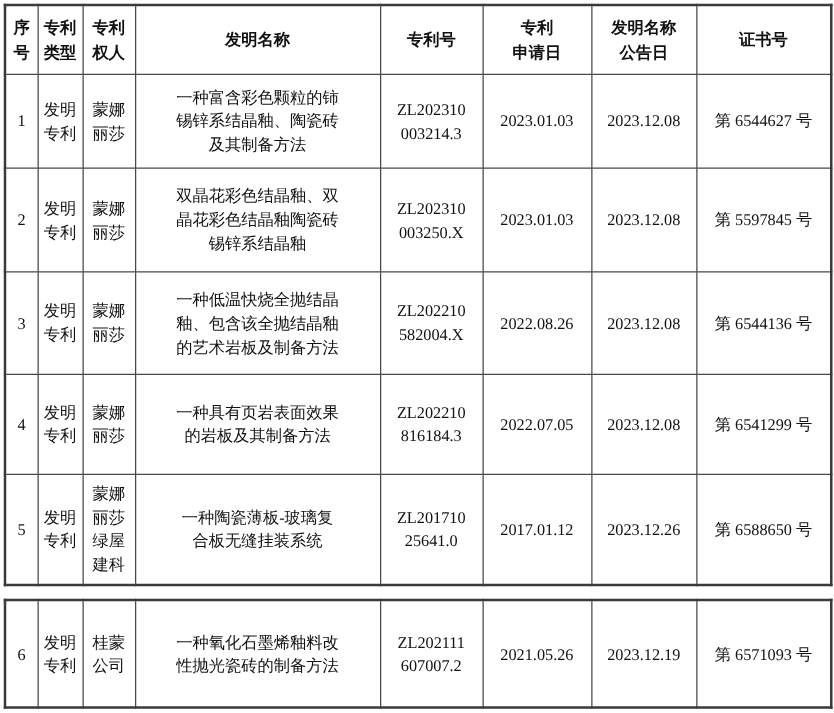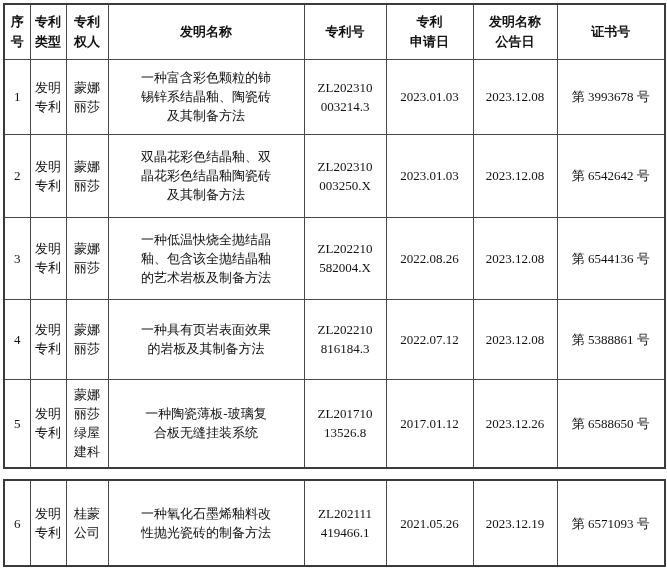--- a/index.html
+++ b/index.html
@@ -95,36 +95,36 @@
 专利</td>
       <td>蒙娜
 丽莎</td>
       <td class="cell-name">一种富含彩色颗粒的铈
 锡锌系结晶釉、陶瓷砖
 及其制备方法</td>
       <td class="cell-num">ZL202310
 003214.3</td>
       <td class="cell-num">2023.01.03</td>
       <td class="cell-num">2023.12.08</td>
-      <td class="cell-num">第 3993678 号</td>
+      <td class="cell-num">第 6544627 号</td>
     </tr>
     <tr class="h-r2">
       <td>2</td>
       <td>发明
 专利</td>
       <td>蒙娜
 丽莎</td>
       <td class="cell-name">双晶花彩色结晶釉、双
 晶花彩色结晶釉陶瓷砖
-及其制备方法</td>
+锡锌系结晶釉</td>
       <td class="cell-num">ZL202310
 003250.X</td>
       <td class="cell-num">2023.01.03</td>
       <td class="cell-num">2023.12.08</td>
-      <td class="cell-num">第 6542642 号</td>
+      <td class="cell-num">第 5597845 号</td>
     </tr>
     <tr class="h-r3">
       <td>3</td>
       <td>发明
 专利</td>
       <td>蒙娜
 丽莎</td>
       <td class="cell-name">一种低温快烧全抛结晶
 釉、包含该全抛结晶釉
 的艺术岩板及制备方法</td>
@@ -137,36 +137,36 @@
     <tr class="h-r4">
       <td>4</td>
       <td>发明
 专利</td>
       <td>蒙娜
 丽莎</td>
       <td class="cell-name">一种具有页岩表面效果
 的岩板及其制备方法</td>
       <td class="cell-num">ZL202210
 816184.3</td>
-      <td class="cell-num">2022.07.12</td>
-      <td class="cell-num">2023.12.08</td>
-      <td class="cell-num">第 5388861 号</td>
+      <td class="cell-num">2022.07.05</td>
+      <td class="cell-num">2023.12.08</td>
+      <td class="cell-num">第 6541299 号</td>
     </tr>
     <tr class="h-r5">
       <td>5</td>
       <td>发明
 专利</td>
       <td>蒙娜
 丽莎
 绿屋
 建科</td>
       <td class="cell-name">一种陶瓷薄板-玻璃复
 合板无缝挂装系统</td>
       <td class="cell-num">ZL201710
-13526.8</td>
+25641.0</td>
       <td class="cell-num">2017.01.12</td>
       <td class="cell-num">2023.12.26</td>
       <td class="cell-num">第 6588650 号</td>
     </tr>
   </tbody>
     </table>
 
   <div class="table-gap"></div>
 
   <table class="patent-table">
@@ -183,21 +183,21 @@
     <tbody>
         <tr class="h-r6">
       <td>6</td>
       <td>发明
 专利</td>
       <td>桂蒙
 公司</td>
       <td class="cell-name">一种氧化石墨烯釉料改
 性抛光瓷砖的制备方法</td>
       <td class="cell-num">ZL202111
-419466.1</td>
+607007.2</td>
       <td class="cell-num">2021.05.26</td>
       <td class="cell-num">2023.12.19</td>
       <td class="cell-num">第 6571093 号</td>
     </tr>
   </tbody>
     </table>
 
 </div>
 
 </body></html>

